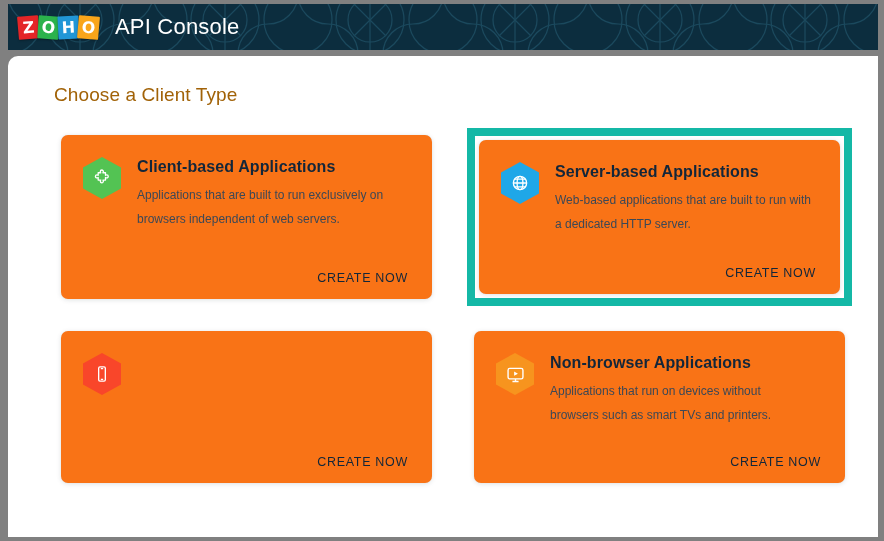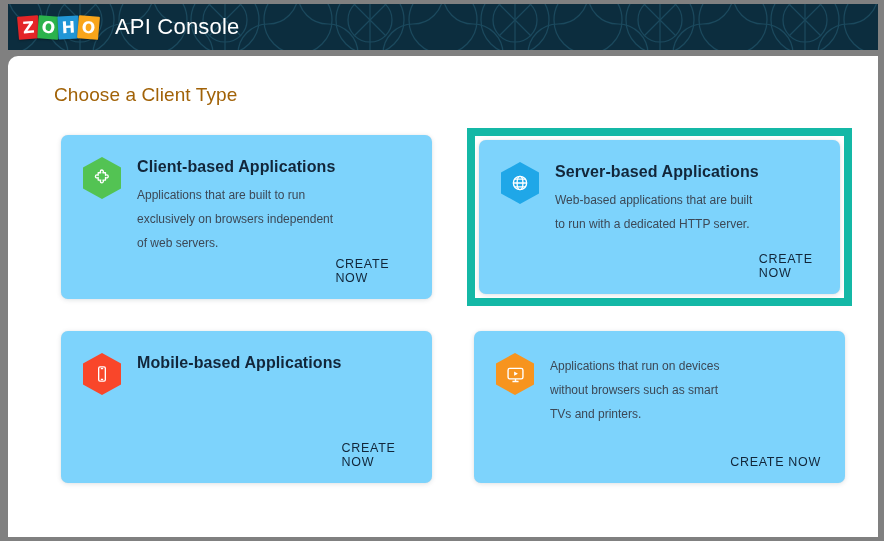--- a/index.html
+++ b/index.html
@@ -112,26 +112,26 @@
   }
   .card-slot.selected {
     border: 8px solid #14b8a6;
     padding: 4px;
   }
 
   .card {
     position: relative;
     width: 100%;
     height: 100%;
-    background: #7dd3fc;
+    background: #f97316;
     border-radius: 7px;
     box-shadow: 0 1px 5px rgba(16,36,56,.13), 0 0 1px rgba(16,36,56,.10);
     padding: 22px 24px 14px 22px;
     display: flex;
-    flex-direction: row;
+    flex-direction: column;
   }
 
   .card-top {
     display: flex;
     gap: 16px;
     flex: 1;
   }
 
   
   .hex {
@@ -259,38 +259,38 @@
         <div class="card">
           <div class="card-top">
             <div class="hex" style="background:#f9462a">
               <svg width="20" height="20" viewBox="0 0 24 24" fill="none" stroke="#ffffff" stroke-width="1.6">
                 <rect x="8" y="3.5" width="8" height="17" rx="1.6"></rect>
                 <path d="M10.6 5.6 h2.8"></path>
                 <path d="M10.6 18.4 h2.8"></path>
               </svg>
             </div>
             <div class="card-text">
-              <div class="card-title">Mobile-based Applications</div>
             </div>
           </div>
           <div class="card-action">CREATE NOW</div>
         </div>
       </div>
 
       <div class="card-slot">
         <div class="card">
           <div class="card-top">
             <div class="hex" style="background:#f7941e">
               <svg width="21" height="21" viewBox="0 0 24 24" fill="none" stroke="#ffffff" stroke-width="1.6" stroke-linejoin="round">
                 <rect x="3.5" y="5" width="17" height="12" rx="2"></rect>
                 <path d="M12 17 v3 M8.5 20 h7"></path>
                 <path d="M10.4 8.7 l4.4 2.3 -4.4 2.3 z" fill="#ffffff" stroke="none"></path>
               </svg>
             </div>
             <div class="card-text">
+              <div class="card-title">Non-browser Applications</div>
               <div class="card-desc">Applications that run on devices without browsers such as smart TVs and printers.</div>
             </div>
           </div>
           <div class="card-action">CREATE NOW</div>
         </div>
       </div>
 
     </div>
   </div>
 </div>

